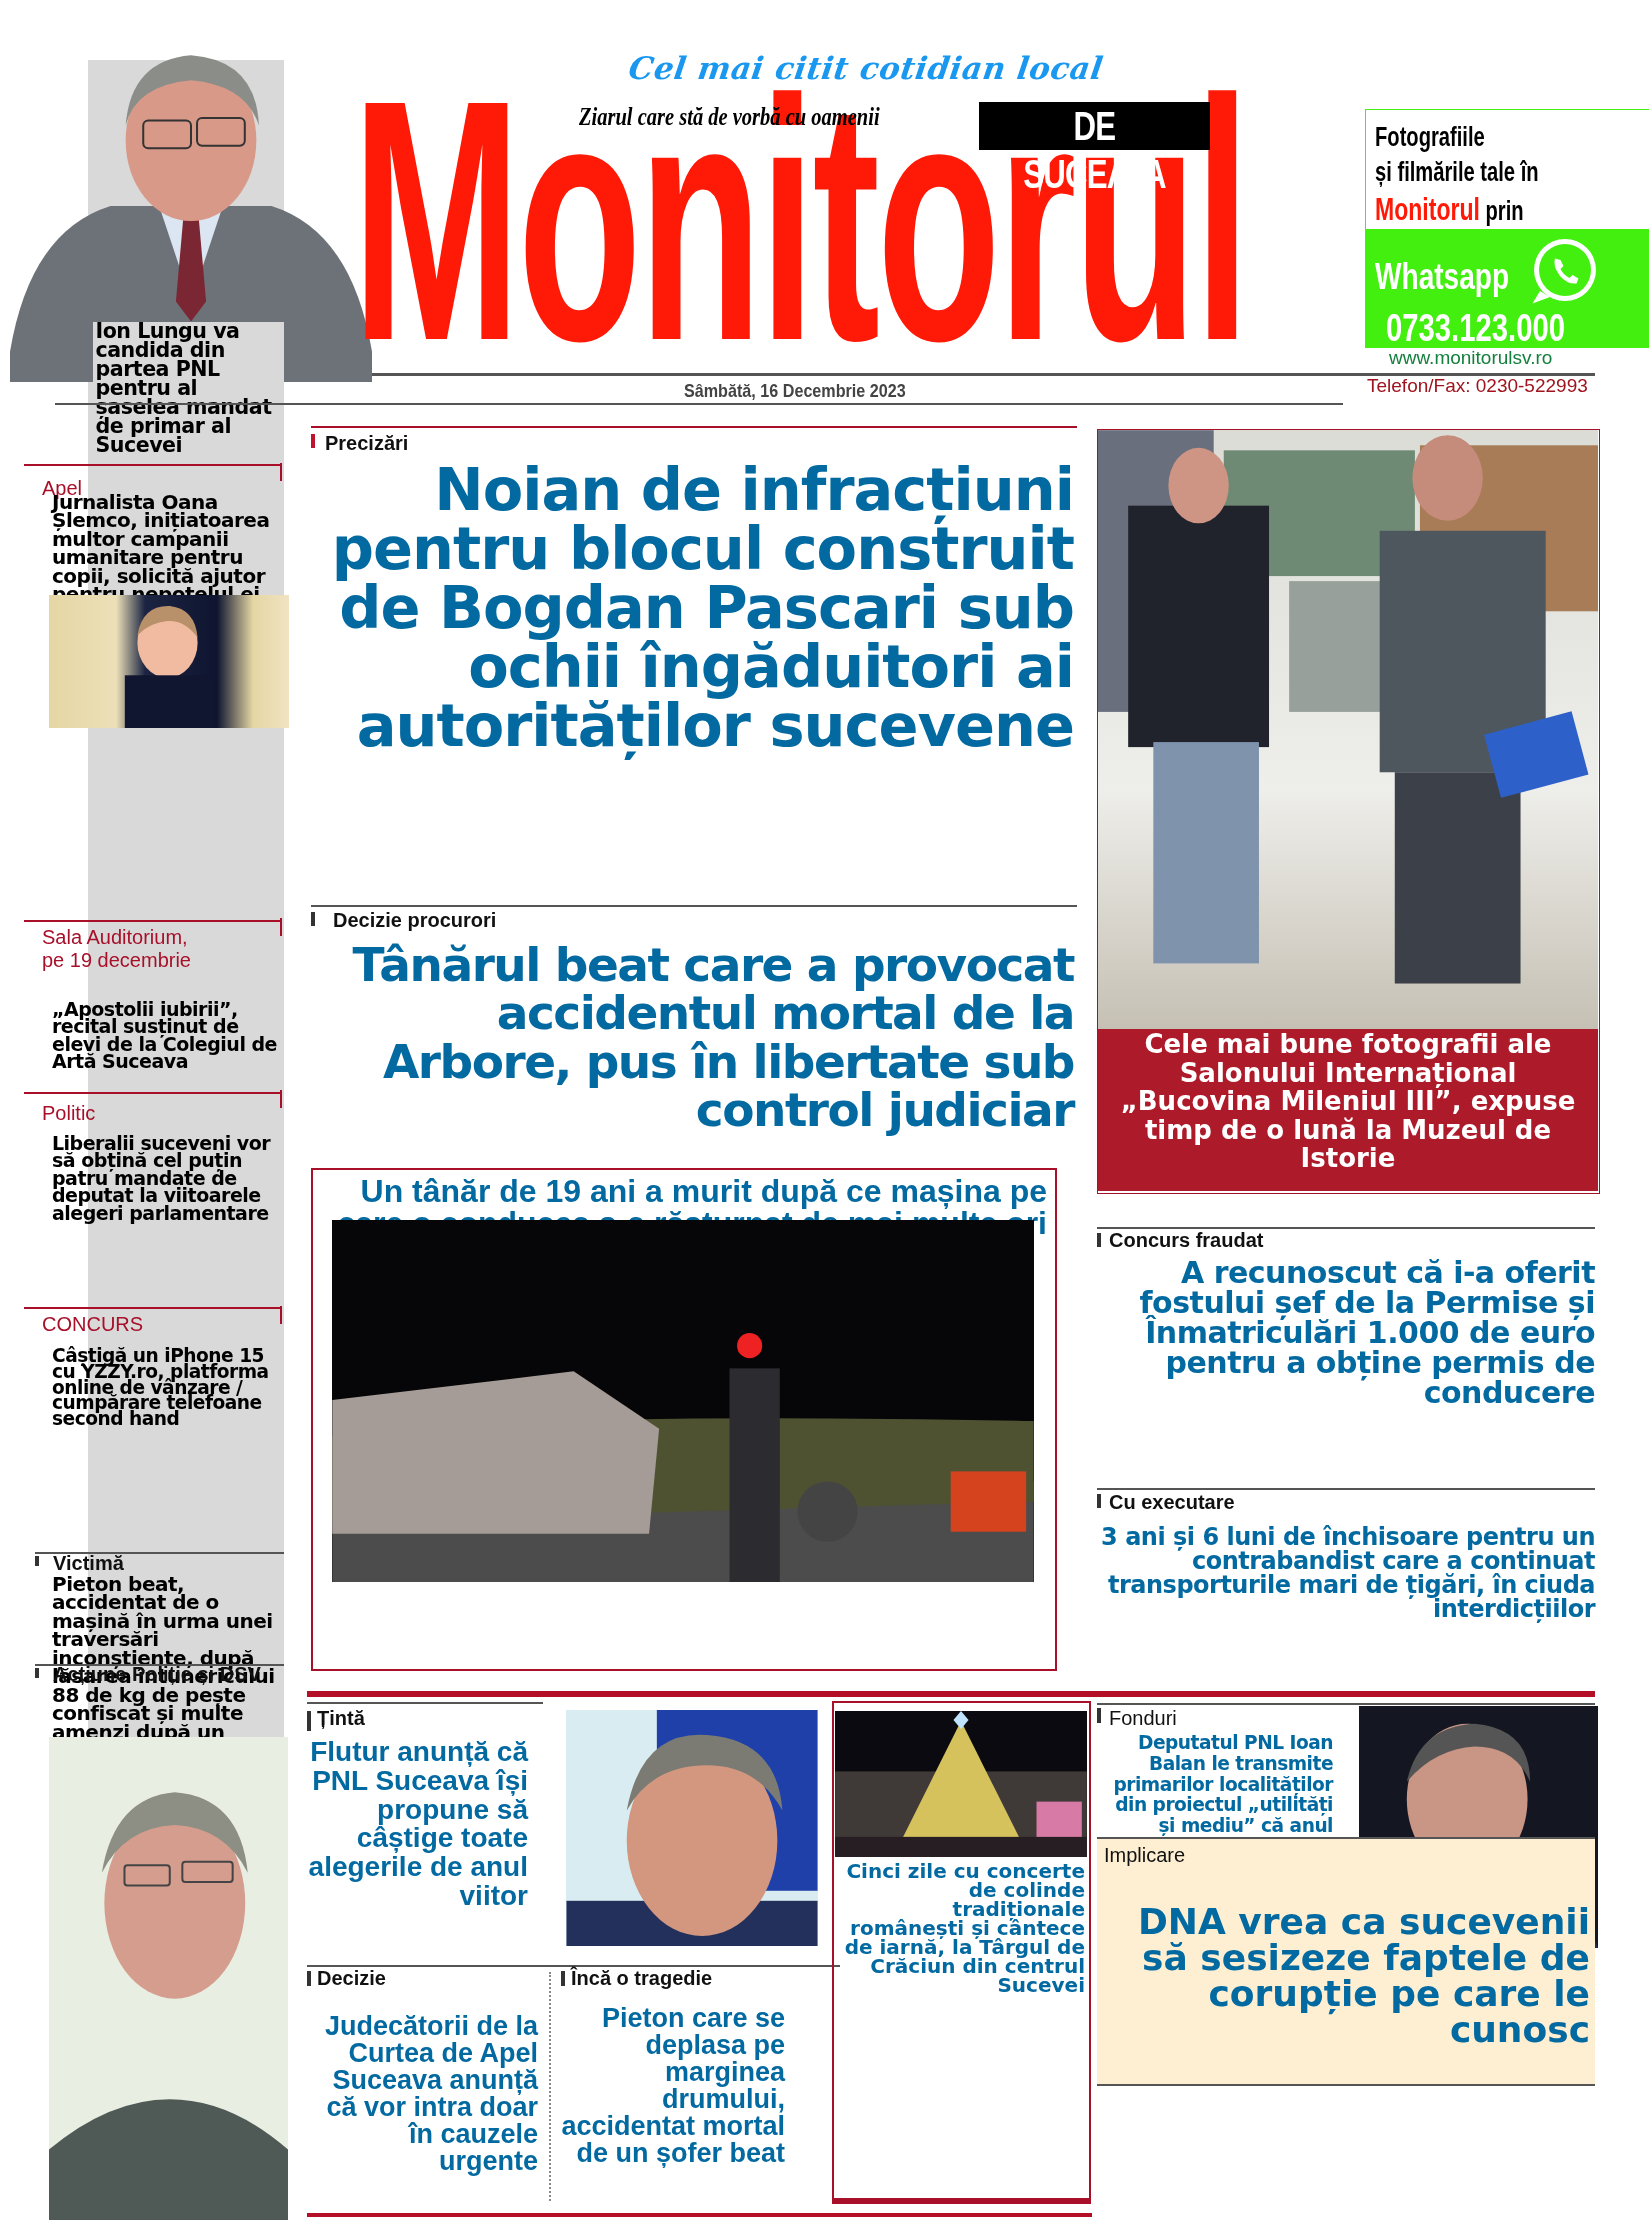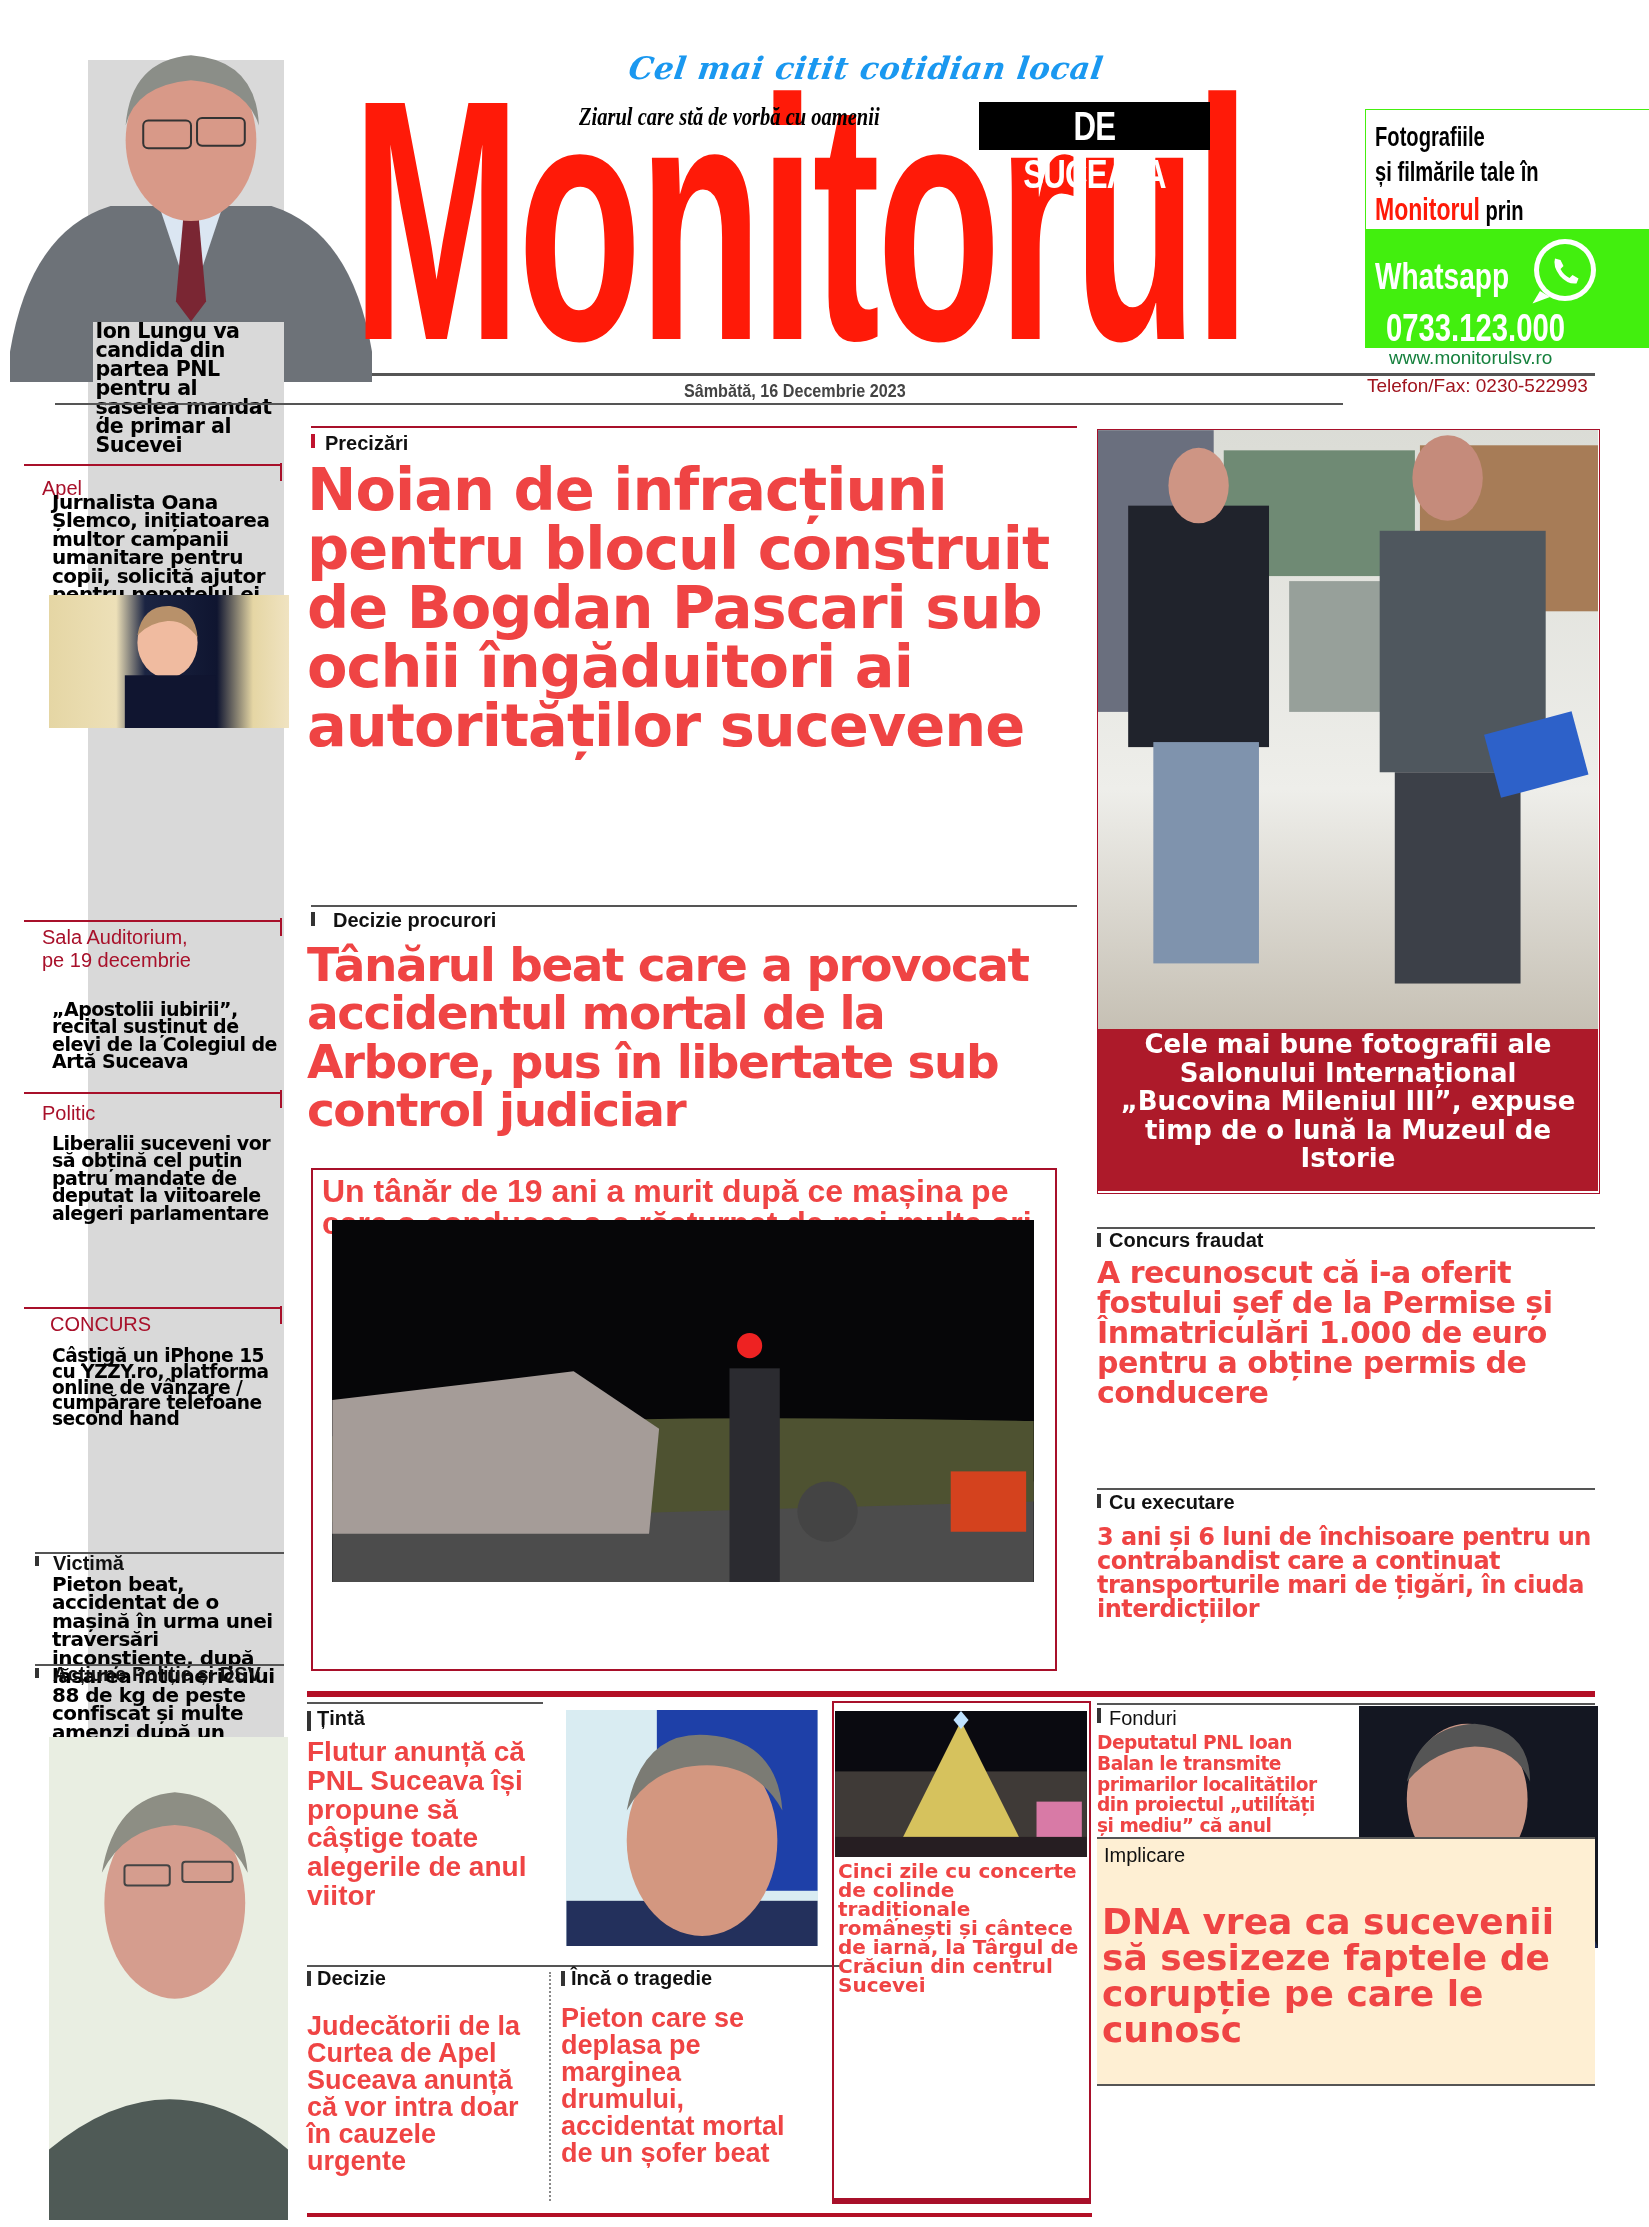--- a/index.html
+++ b/index.html
@@ -34,21 +34,21 @@
   
   #leftgray{left:88px;top:60px;width:196px;height:2159px;background:#d9d9d9;}
   .photo{position:absolute;overflow:hidden;}
   .kicker-red{position:absolute;color:#a8102a;font-size:20px;}
   .kicker{position:absolute;font-size:20px;font-weight:bold;color:#111;}
   .kbar{position:absolute;width:4px;background:#333;}
   .kbar.red{background:#c0132e;}
   .lhead{position:absolute;font-size:21px;font-weight:900;line-height:.92;font-family:"DejaVu Sans",sans-serif;letter-spacing:-0.5px;}
   .tick{position:absolute;width:1.5px;height:17.6px;background:#a8102a;}
   
-  .mainhead{position:absolute;font-weight:bold;color:#ef4444;text-align:left;}
+  .mainhead{position:absolute;font-weight:bold;color:#0369a1;text-align:right;}
   .boxred{position:absolute;border:2px solid #a8102a;box-sizing:border-box;}
   .caption-red{position:absolute;background:#ad1a2a;color:#fff;font-weight:900;text-align:center;font-family:"DejaVu Sans",sans-serif;}
   #implicare{left:1097px;top:1837px;width:498px;height:249px;background:#feefd3;border-top:2px solid #555;border-bottom:2px solid #555;box-sizing:border-box;}
 </style>
 </head>
 <body>
 
 <div id="leftgray" class="abs"></div>
 
 <div class="photo" style="left:10px;top:40px;width:362px;height:342px;">
@@ -83,21 +83,21 @@
 <div class="kicker-red" style="left:42px;top:926px;width:171px;line-height:1.15;">Sala Auditorium, pe 19 decembrie</div>
 <div class="lhead" style="left:52px;top:1001px;width:234px;font-size:19px;">„Apostolii iubirii”, recital susținut de elevi de la Colegiul de Artă Suceava</div>
 
 <div class="redrule" style="left:24px;top:1092px;width:257px;"></div>
 <div class="tick" style="left:280px;top:1090px;"></div>
 <div class="kicker-red" style="left:42px;top:1102px;">Politic</div>
 <div class="lhead" style="left:52px;top:1135px;width:234px;font-size:19px;">Liberalii suceveni vor să obțină cel puțin patru mandate de deputat la viitoarele alegeri parlamentare</div>
 
 <div class="redrule" style="left:24px;top:1307px;width:257px;"></div>
 <div class="tick" style="left:280px;top:1306px;"></div>
-<div class="kicker-red" style="left:42px;top:1313px;margin-left:8px;">CONCURS</div>
+<div class="kicker-red" style="left:42px;top:1313px;">CONCURS</div>
 <div class="lhead" style="left:52px;top:1348px;width:234px;font-size:18.6px;line-height:.85;">Câștigă un iPhone 15 cu YZZY.ro, platforma online de vânzare / cumpărare telefoane second hand</div>
 
 <div class="rule" style="left:35px;top:1552px;width:249px;height:1.5px;"></div>
 <div class="kbar" style="left:35px;top:1556px;height:10px;"></div>
 <div class="kicker" style="left:53px;top:1552px;font-size:20px;">Victimă</div>
 <div class="lhead" style="left:52px;top:1575px;width:234px;font-size:20px;">Pieton beat, accidentat de o mașină în urma unei traversări inconștiente, după lăsarea întunericului</div>
 
 <div class="rule" style="left:35px;top:1664px;width:249px;height:1.5px;"></div>
 <div class="kbar" style="left:35px;top:1668px;height:10px;"></div>
 <div class="kicker" style="left:53px;top:1663px;font-size:20px;">Acțiune Poliție și DSV</div>

